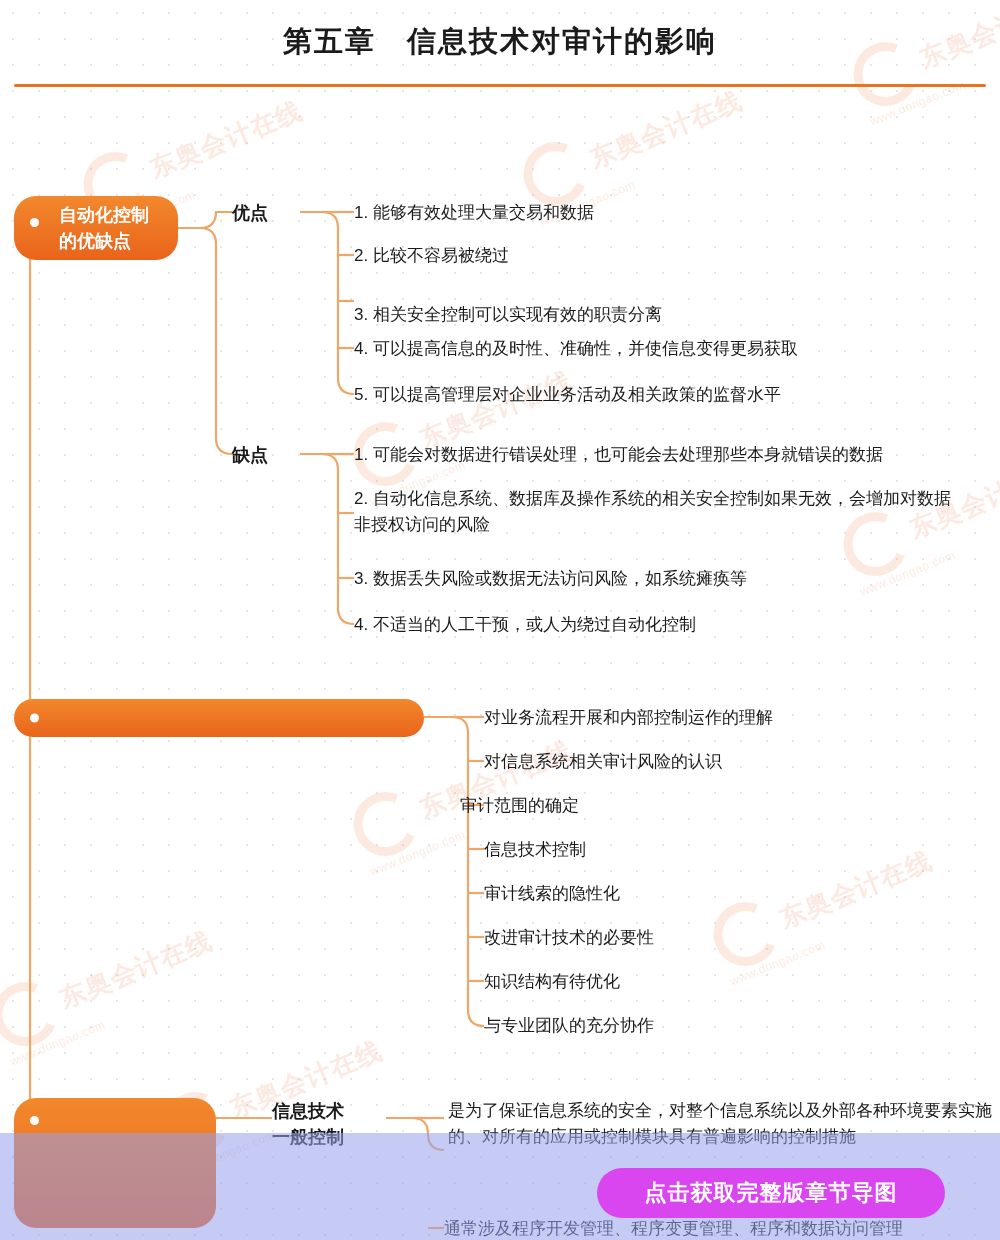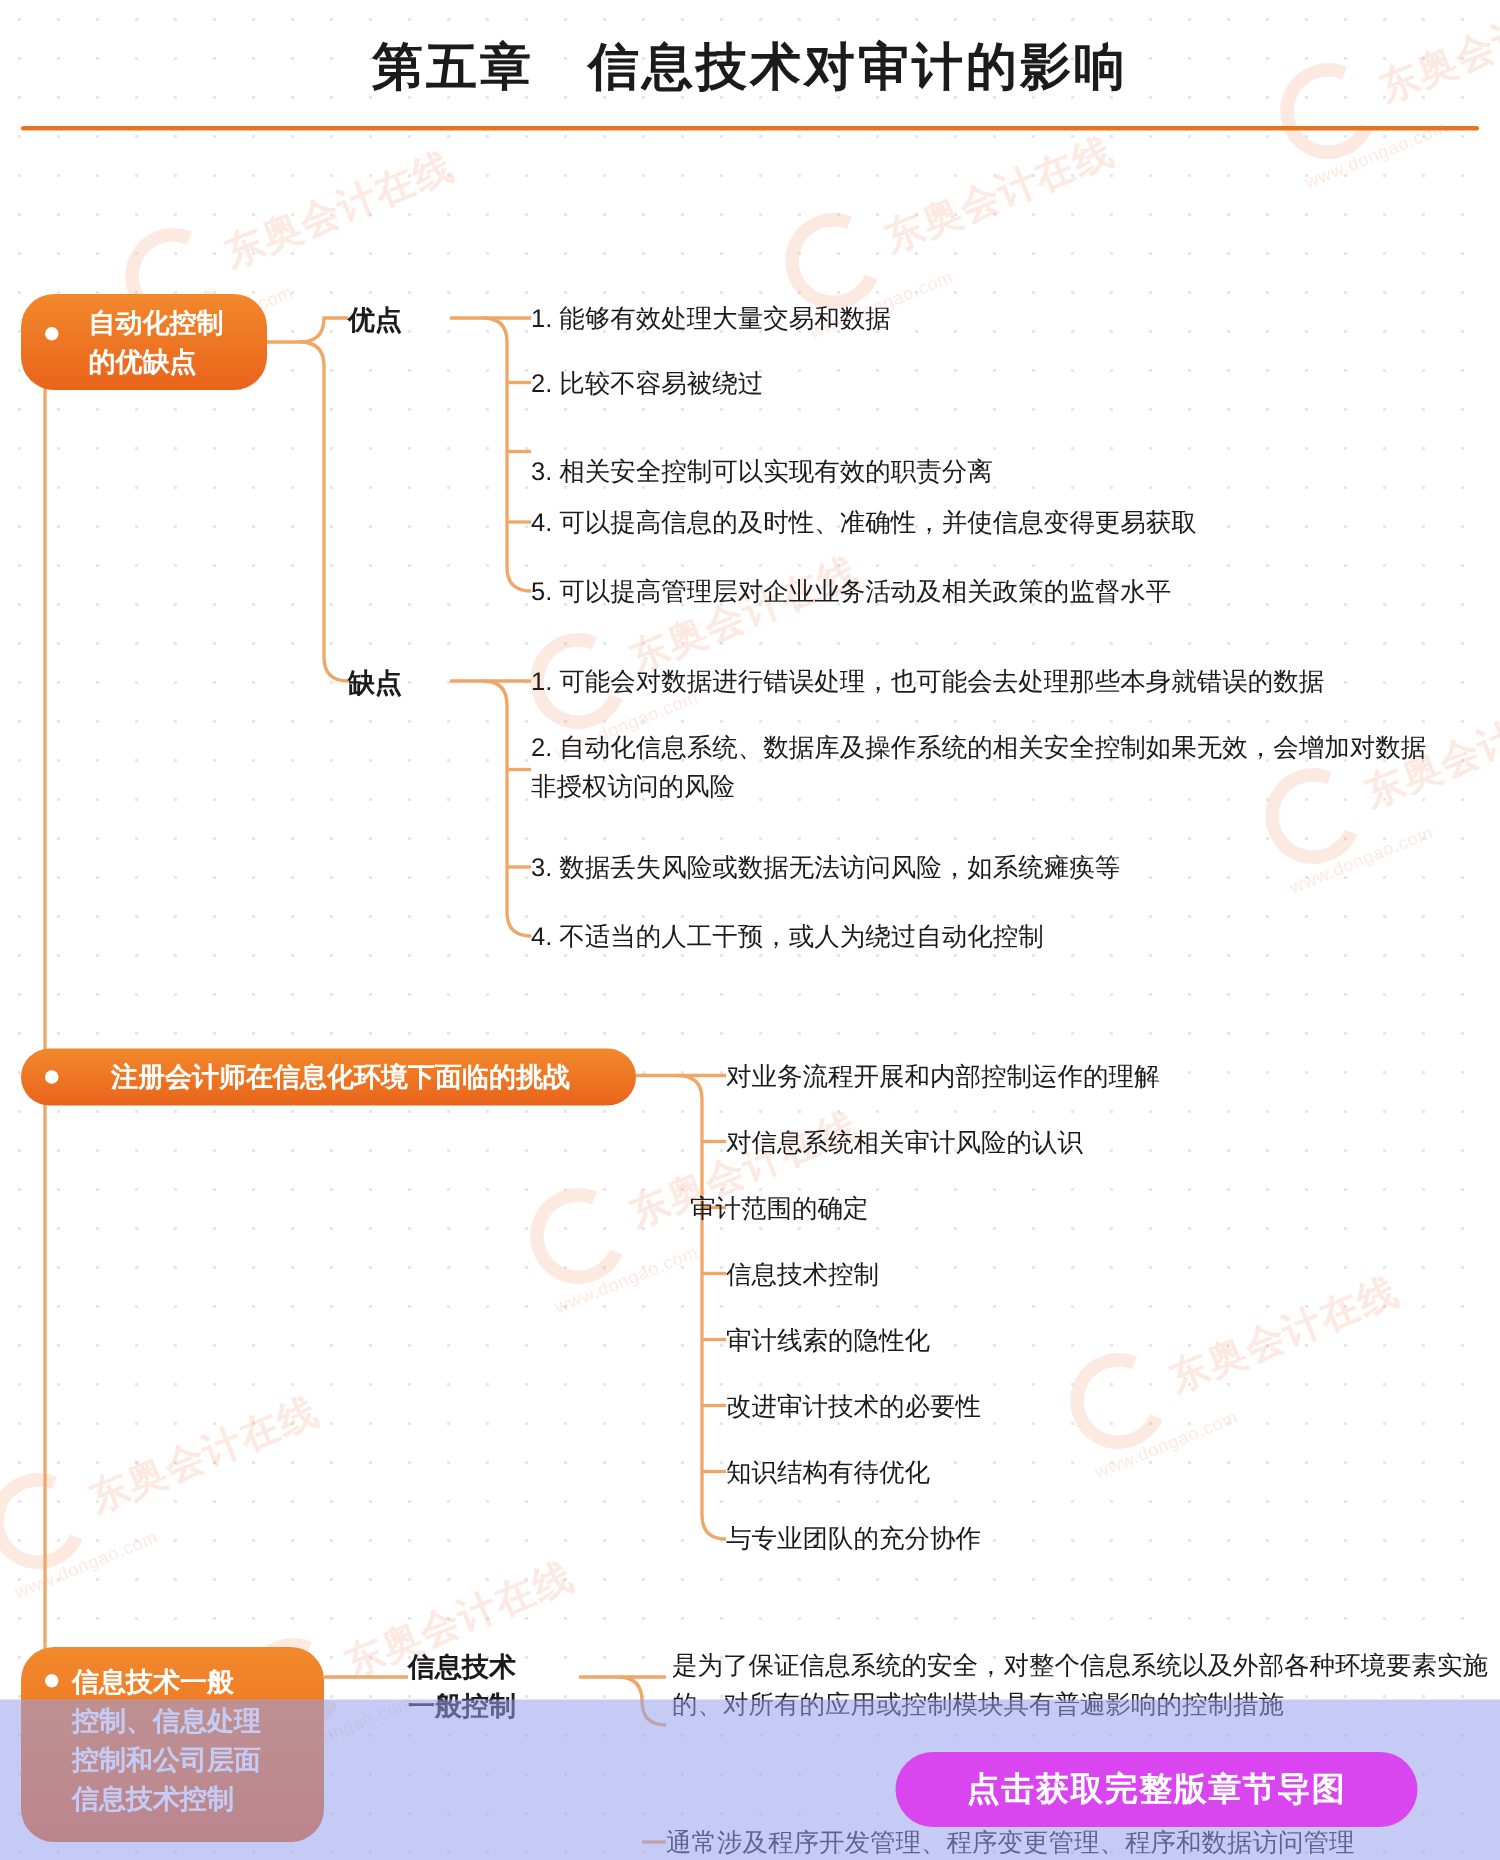--- a/index.html
+++ b/index.html
@@ -66,21 +66,21 @@
     left: 0;
     width: 1000px;
     height: 86px;
   }
   .header-title {
     position: absolute;
     top: 22px;
     left: 0;
     width: 1000px;
     text-align: center;
-    font-size: 34px;
+    font-size: 29px;
     font-weight: bold;
     color: #1b1b1b;
     letter-spacing: 2px;
   }
   .header-rule {
     position: absolute;
     top: 84px;
     left: 14px;
     width: 972px;
     height: 3px;
@@ -257,38 +257,33 @@
 
 <div class="sub-label" style="left:232px; top:442px; width:68px;">缺点</div>
 
 <div class="leaf" style="left:354px; top:442px; width:620px;">1. 可能会对数据进行错误处理，也可能会去处理那些本身就错误的数据</div>
 <div class="leaf" style="left:354px; top:486px; width:600px;">2. 自动化信息系统、数据库及操作系统的相关安全控制如果无效，会增加对数据非授权访问的风险</div>
 <div class="leaf" style="left:354px; top:566px; width:600px;">3. 数据丢失风险或数据无法访问风险，如系统瘫痪等</div>
 <div class="leaf" style="left:354px; top:612px; width:600px;">4. 不适当的人工干预，或人为绕过自动化控制</div>
 
 <div class="pill" style="left:14px; top:699px; width:410px; height:38px;">
   <span class="bullet"></span>
-  <span>注册会计师在信息化环境下面临的挑战</span>
 </div>
 
 <div class="leaf" style="left:484px; top:705px;">对业务流程开展和内部控制运作的理解</div>
 <div class="leaf" style="left:484px; top:749px;">对信息系统相关审计风险的认识</div>
 <div class="leaf" style="left:460px; top:793px;text-align:center;">审计范围的确定</div>
 <div class="leaf" style="left:484px; top:837px;">信息技术控制</div>
 <div class="leaf" style="left:484px; top:881px;">审计线索的隐性化</div>
 <div class="leaf" style="left:484px; top:925px;">改进审计技术的必要性</div>
 <div class="leaf" style="left:484px; top:969px;">知识结构有待优化</div>
 <div class="leaf" style="left:484px; top:1013px;">与专业团队的充分协作</div>
 
 <div class="pill" style="left:14px; top:1098px; width:202px; height:130px; align-items:flex-start; padding-top:10px;">
   <span class="bullet" style="top:18px; transform:none;"></span>
-  <span style="white-space:pre-line; display:block; width:100%;">信息技术一般
-控制、信息处理
-控制和公司层面
-信息技术控制</span>
 </div>
 
 <div class="sub-label" style="left:272px; top:1098px; width:114px; white-space:pre-line;">信息技术
 一般控制</div>
 
 <div class="leaf" style="left:448px; top:1098px; width:545px;">是为了保证信息系统的安全，对整个信息系统以及外部各种环境要素实施的、对所有的应用或控制模块具有普遍影响的控制措施</div>
 <div class="leaf" style="left:444px; top:1216px; width:545px;">通常涉及程序开发管理、程序变更管理、程序和数据访问管理</div>
 
 <div class="banner"></div>
 <div class="cta">点击获取完整版章节导图</div>

